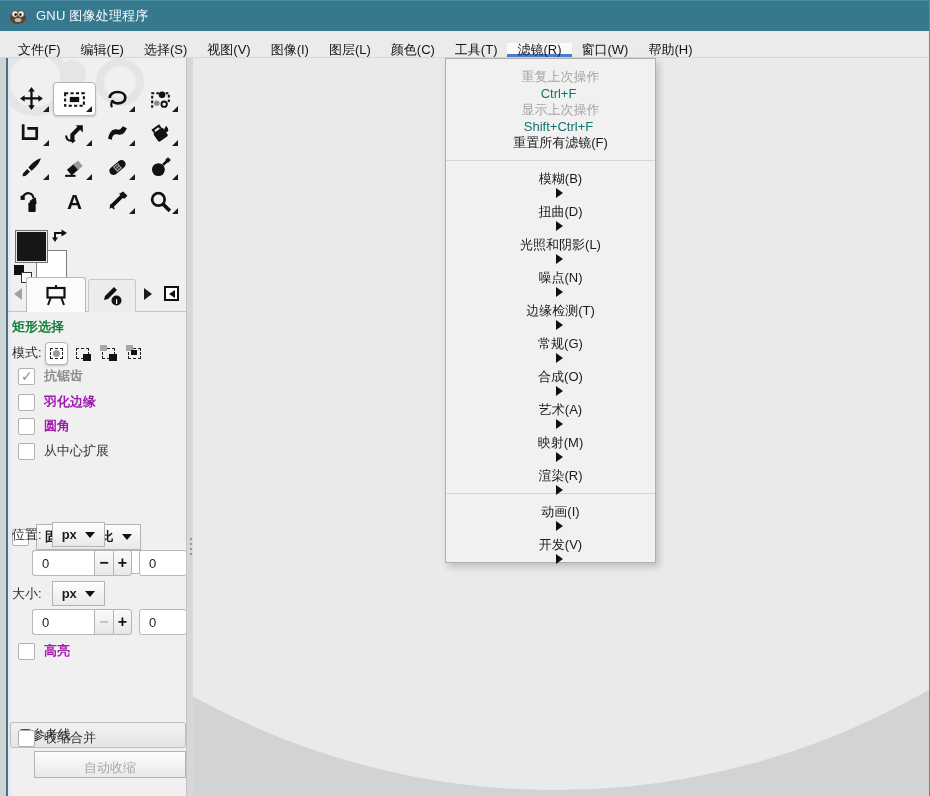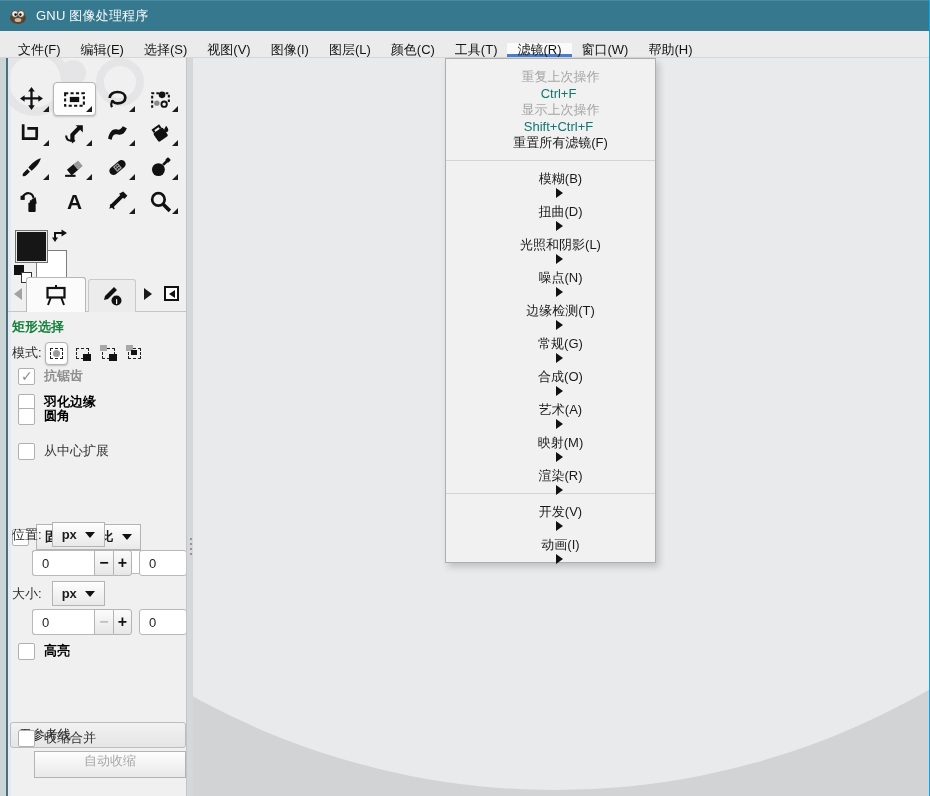--- a/index.html
+++ b/index.html
@@ -57,42 +57,42 @@
   .mode-btn.selected{background:#fdfdfd;border-color:#b3b3b3;box-shadow:0 1px 2px rgba(0,0,0,.2);}
   .mode-glyph{width:13px;height:11px;border:1px dashed #222;position:relative;box-sizing:border-box;}
   .mode-glyph .dot{position:absolute;left:2px;top:1px;width:7px;height:7px;border-radius:50%;background:#9a9a9a;}
   .mode-glyph .sq-dark{position:absolute;right:-3px;bottom:-3px;width:8px;height:7px;background:#111;}
   .mode-glyph .sq-gray{position:absolute;left:-3px;top:-4px;width:7px;height:6px;background:#a8a8a8;}
   .mode-glyph .sq-in{position:absolute;left:2px;top:1px;width:6px;height:5px;background:#111;}
 
   .check-row{position:absolute;left:4px;display:flex;align-items:center;height:20px;margin-left:6px;}
   .checkbox{width:17px;height:17px;background:#fff;border:1px solid #b0b0b0;border-radius:2px;box-sizing:border-box;position:relative;flex:0 0 auto;}
   .checkbox.checked::after{content:"\2713";position:absolute;left:2px;top:-1px;font-size:14px;font-weight:bold;color:#8d8d8d;}
-  .check-label{margin-left:9px;font-size:13px;font-weight:600;color:#000000;white-space:nowrap;}
+  .check-label{margin-left:9px;font-size:13px;font-weight:600;color:#a21caf;white-space:nowrap;}
   .check-row.dim .check-label{color:#8f8f8f;}
   .check-row.light .check-label{font-weight:normal;color:#333;}
 
   .btnface{background:linear-gradient(#fdfdfd,#e9e9e9);border:1px solid #b4b4b4;border-radius:0;box-sizing:border-box;}
   .fixed-row{position:absolute;left:4px;top:466px;height:26px;display:flex;align-items:center;}
   .fixed-btn{margin-left:7px;height:26px;padding:0 8px;display:flex;align-items:center;font-size:13px;font-weight:600;color:#1c1c1c;}
   .caret{width:0;height:0;border-top:6px solid #111;border-left:5px solid transparent;border-right:5px solid transparent;margin-left:8px;}
   .ratio-input{position:absolute;left:24px;top:492px;width:146px;height:24px;background:#fff;border:1px solid #b9b9b9;border-radius:3px;box-sizing:border-box;font-size:13px;font-style:italic;color:#222;display:flex;align-items:center;padding-left:10px;}
   .ratio-expander{position:absolute;left:172px;top:498px;width:0;height:0;border-right:9px solid #222;border-top:6px solid transparent;border-bottom:6px solid transparent;}
 
   .unit-row{position:absolute;left:4px;display:flex;align-items:center;font-size:13px;color:#2a2a2a;}
   .unit-btn{margin-left:10px;height:25px;padding:0 9px;display:flex;align-items:center;font-size:13px;font-weight:600;color:#1c1c1c;}
   .spin-row{position:absolute;left:24px;height:26px;display:flex;align-items:stretch;}
   .spin-input{width:62px;background:#fff;border:1px solid #b9b9b9;border-right:none;border-radius:3px 0 0 3px;box-sizing:border-box;font-size:13px;color:#222;display:flex;align-items:center;padding-left:9px;}
   .spin-btn{width:19px;display:flex;align-items:center;justify-content:center;font-size:16px;font-weight:bold;color:#111;background:linear-gradient(#fbfbfb,#e7e7e7);border:1px solid #b4b4b4;border-right:none;box-sizing:border-box;}
   .spin-btn.last{border-right:1px solid #b4b4b4;border-radius:0 3px 3px 0;}
   .spin-btn.disabled{color:#bfbfbf;}
   .spin-input.second{margin-left:7px;width:48px;border-right:1px solid #b9b9b9;border-radius:3px;}
 
   .guides-combo{position:absolute;left:2px;top:664px;width:176px;height:26px;background:linear-gradient(#f2f2f2,#e5e5e5);border:1px solid #bdbdbd;border-radius:3px;box-sizing:border-box;display:flex;align-items:center;padding-left:8px;font-size:13px;color:#222;}
-  .autoshrink-btn{position:absolute;left:26px;top:693px;width:152px;height:27px;display:flex;align-items:flex-start;justify-content:center;font-size:13px;color:#a9a9a9;}
+  .autoshrink-btn{position:absolute;left:26px;top:693px;width:152px;height:27px;display:flex;align-items:flex-end;justify-content:center;font-size:13px;color:#a9a9a9;}
 
   
   .divider{position:absolute;left:186px;top:58px;bottom:0;width:7px;background:#d6d7d8;border-left:1px solid #c3c4c5;box-sizing:border-box;}
   .grip{position:absolute;left:1px;top:480px;width:5px;display:flex;flex-direction:column;align-items:center;gap:3px;}
   .grip span{width:2px;height:2px;border-radius:50%;background:#7f7f7f;}
   .canvas{position:absolute;left:193px;top:58px;right:0;bottom:0;background:#d2d3d4;overflow:hidden;}
   .canvas-circle{position:absolute;left:-385px;top:-762px;width:1494px;height:1494px;border-radius:50%;background:#e9eaeb;}
 
   
   .dropdown{position:absolute;left:445px;top:58px;width:211px;background:#f1f1f2;border:1px solid #aeaeae;box-shadow:3px 4px 7px rgba(0,0,0,.18);z-index:50;padding:1px 0;box-sizing:border-box;}
@@ -373,21 +373,21 @@
     </div>
 
     <div class="check-row dim" style="top:308px">
       <div class="checkbox checked"></div>
       <span class="check-label">抗锯齿</span>
     </div>
     <div class="check-row" style="top:334px">
       <div class="checkbox"></div>
       <span class="check-label">羽化边缘</span>
     </div>
-    <div class="check-row" style="top:348px">
+    <div class="check-row" style="top:358px">
       <div class="checkbox"></div>
       <span class="check-label">圆角</span>
     </div>
     <div class="check-row light" style="top:383px">
       <div class="checkbox"></div>
       <span class="check-label">从中心扩展</span>
     </div>
 
     <div class="fixed-row">
       <div class="checkbox"></div>
@@ -530,24 +530,24 @@
         <div class="mi cat">
           <span class="lbl">渲染(R)</span>
           <i class="sub-arrow"></i>
         </div>
 
       </div>
     <div class="menu-sep"></div>
     <div>
 
         <div class="mi cat">
+          <span class="lbl">动画(I)</span>
+          <i class="sub-arrow"></i>
+        </div>
+
+        <div class="mi cat">
           <span class="lbl">开发(V)</span>
           <i class="sub-arrow"></i>
         </div>
-
-        <div class="mi cat">
-          <span class="lbl">动画(I)</span>
-          <i class="sub-arrow"></i>
-        </div>
       </div>
   </div>
 
 </div>
 
 </body></html>

